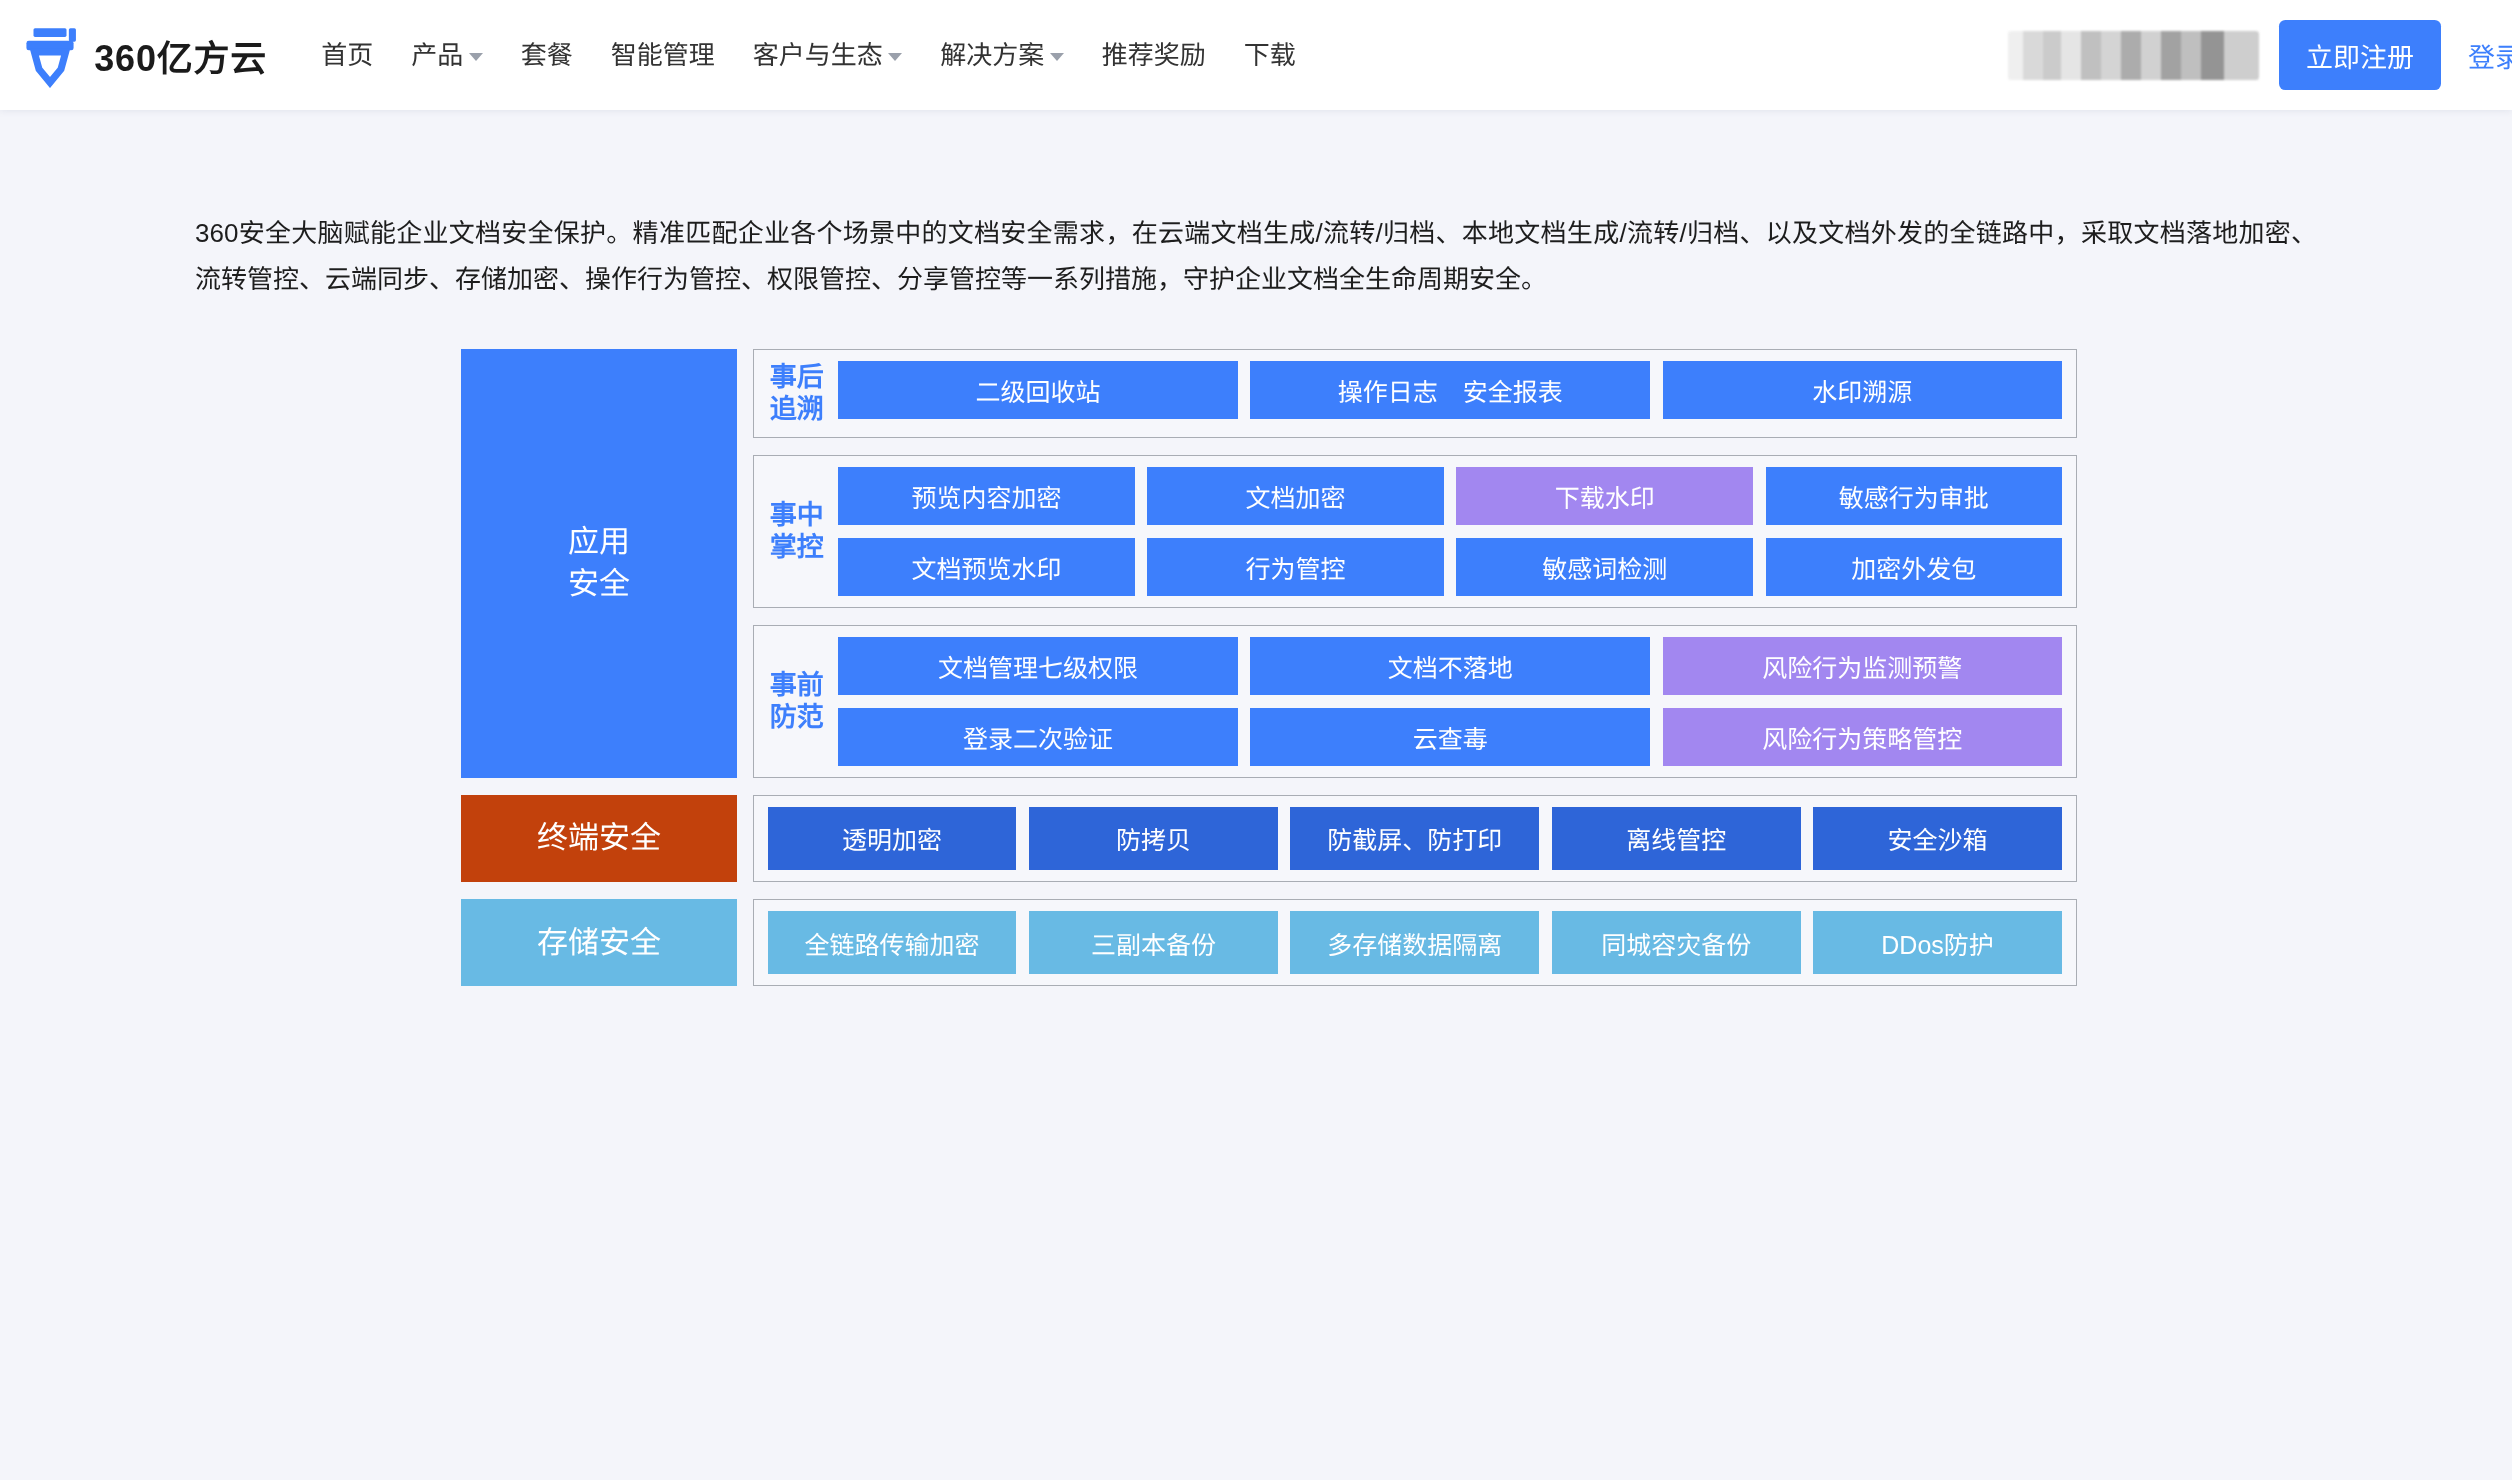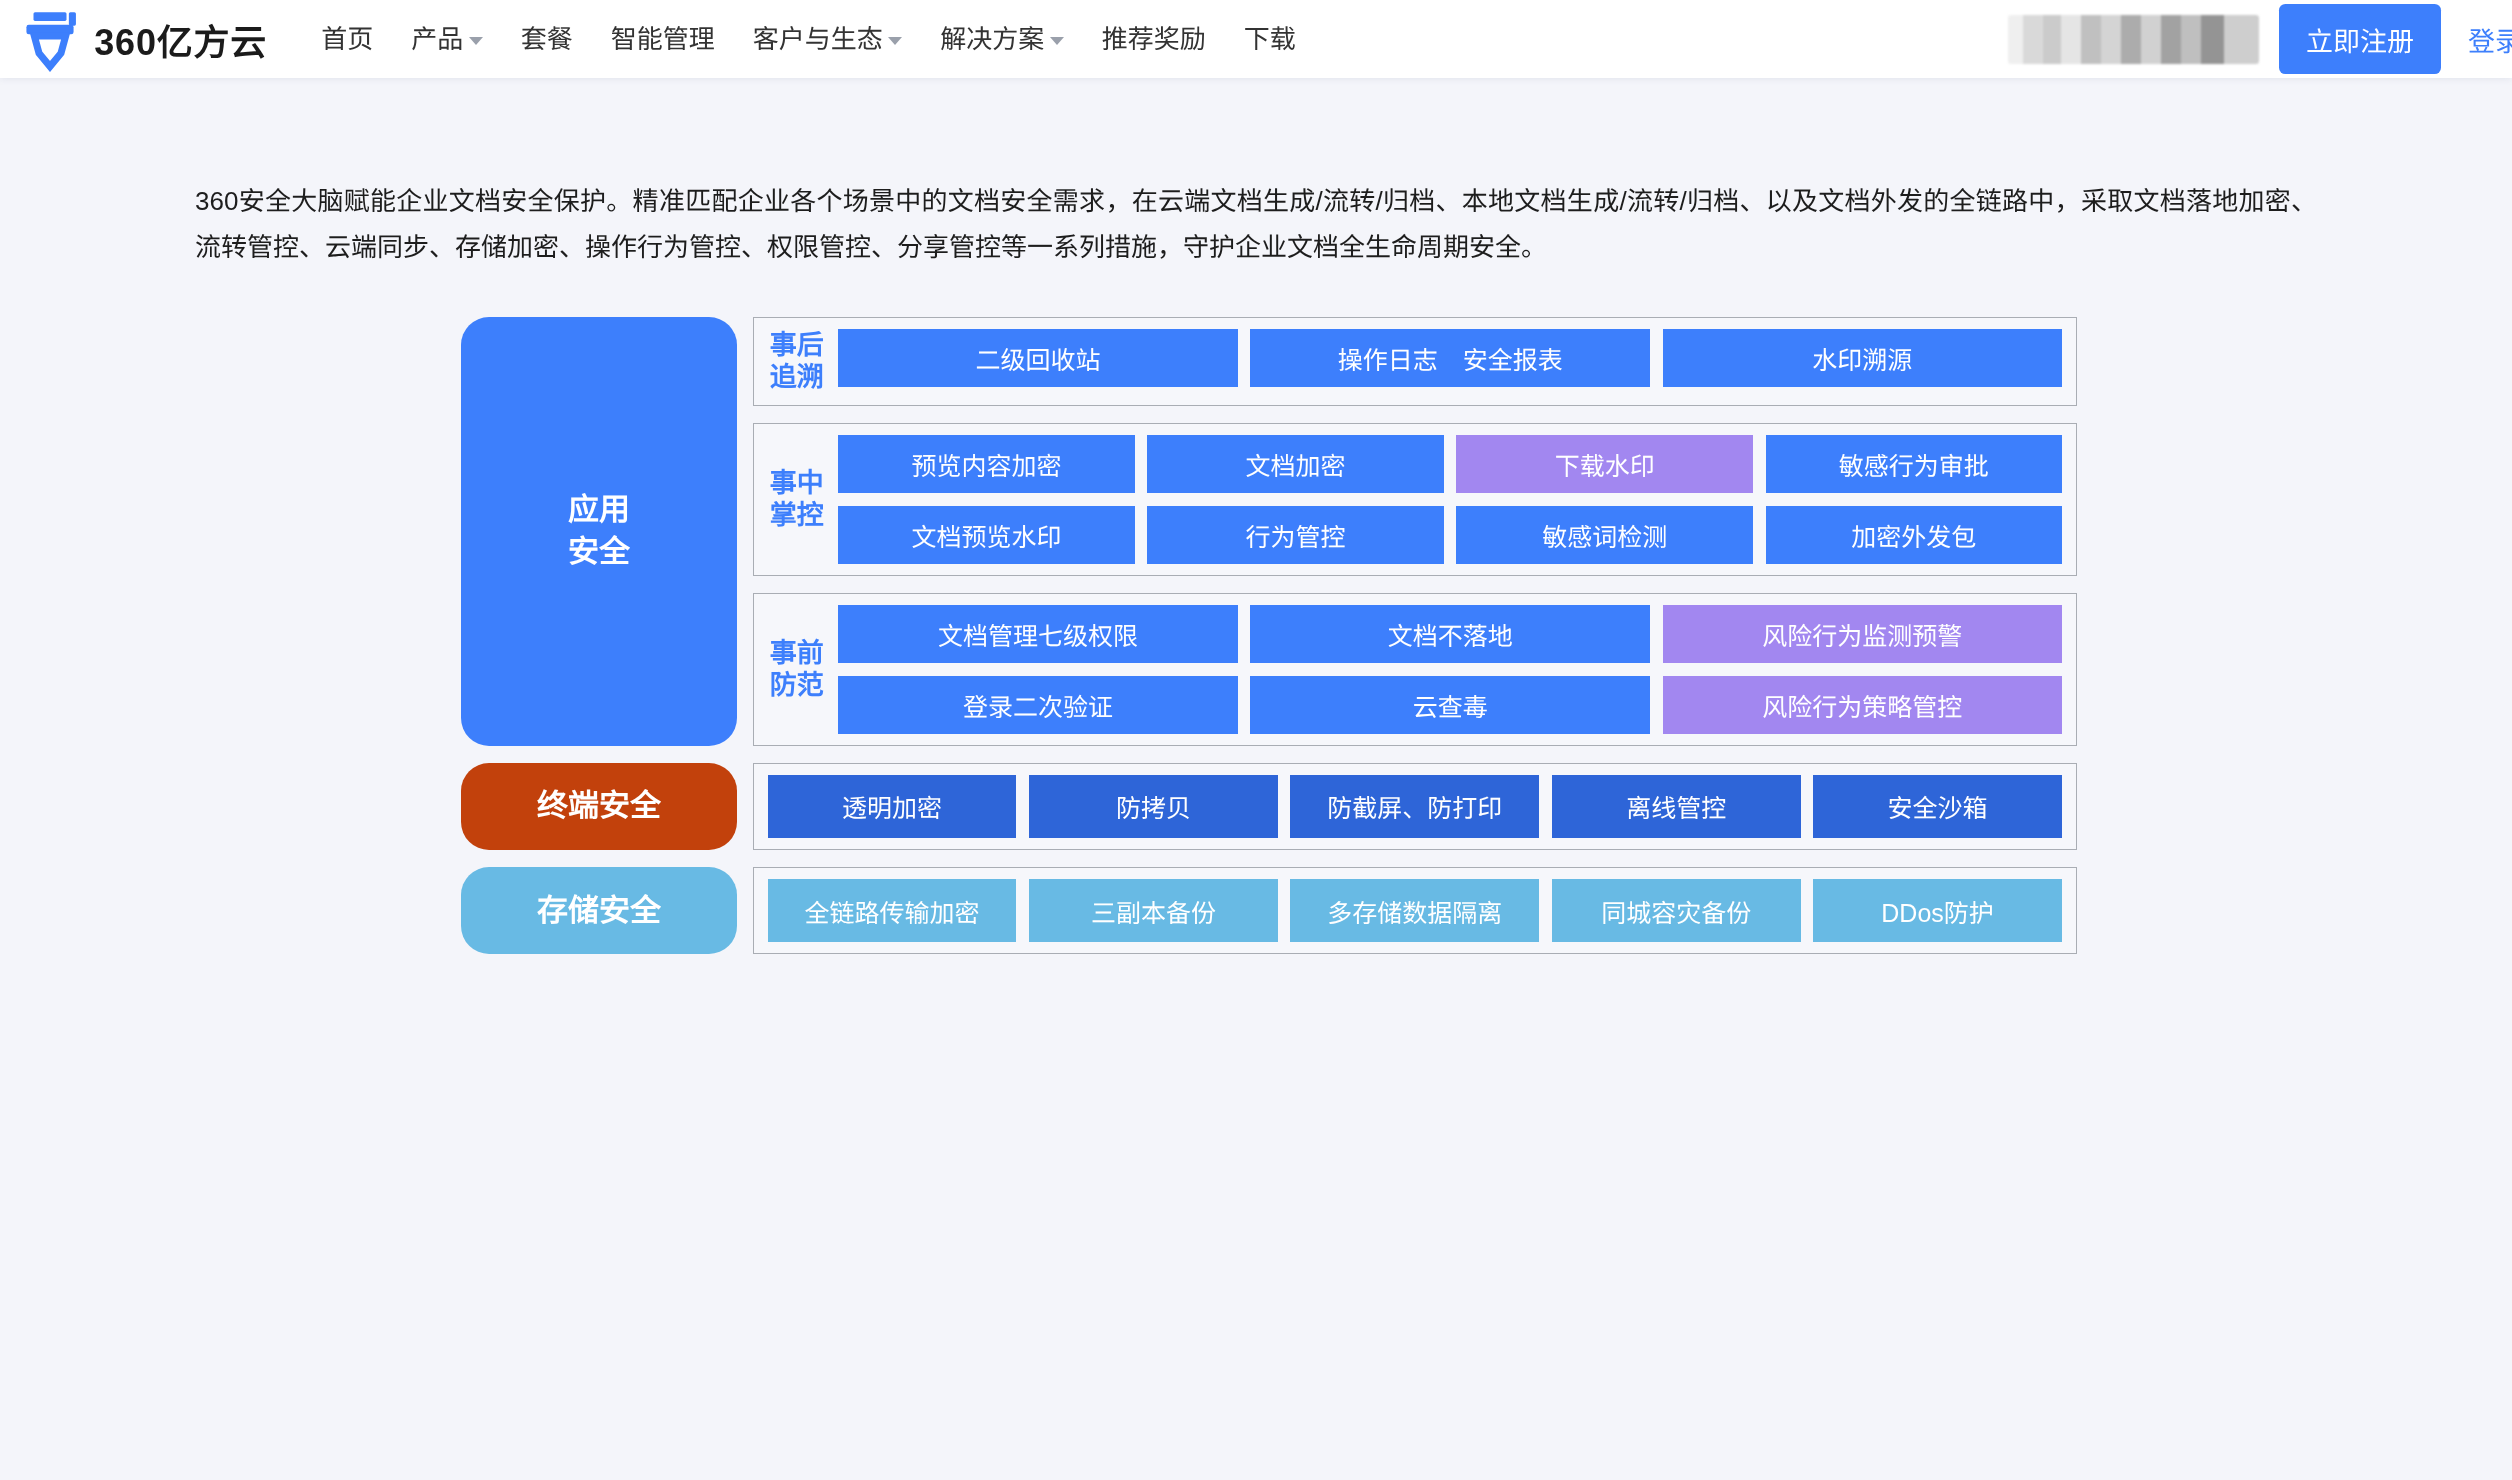--- a/index.html
+++ b/index.html
@@ -8,21 +8,21 @@
     width: 2512px;
     height: 1481px;
     overflow: hidden;
     background: #f4f5fa;
     font-family: "Liberation Sans", "DejaVu Sans", sans-serif;
   }
 
   
   .site-header {
     position: relative;
-    height: 78px;
+    height: 110px;
     background: #ffffff;
     display: flex;
     align-items: center;
     box-shadow: 0 2.4px 6.3px rgba(120,130,160,0.13);
     z-index: 10;
   }
   .brand {
     display: flex;
     align-items: center;
     padding-left: 17.3px;
@@ -141,25 +141,24 @@
     gap: 15.7px;
   }
 
   
   .cat-block {
     flex: 0 0 276px;
     display: flex;
     align-items: center;
     justify-content: center;
     color: #ffffff;
-    font-weight: 700;
+    font-weight: 400;
     text-align: left;
     line-height: 1.35;
     white-space: pre-line;
-    border-radius: 28px;
   }
   .cat-app { background: #3d7ffc; font-size: 31px; }
   .cat-terminal { background: #c2410c; font-size: 31px; }
   .cat-storage { background: #68bae4; font-size: 31px; }
 
   .right-stack { flex: 1 1 auto; display: flex; flex-direction: column; gap: 17.3px; }
 
   
   .group-box {
     border: 1.6px solid #a9adb4;

